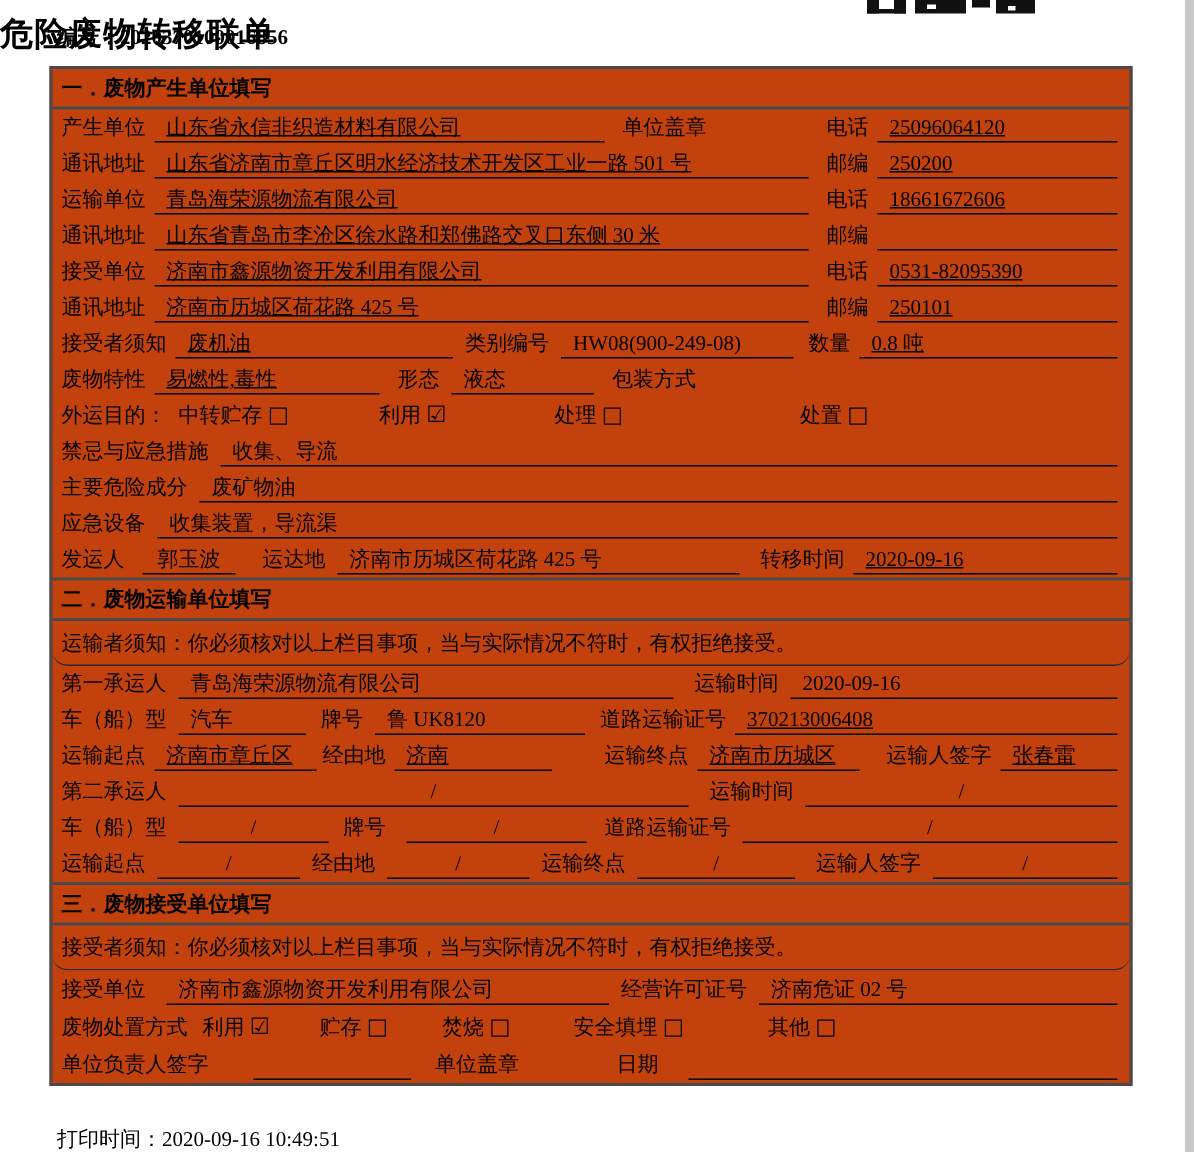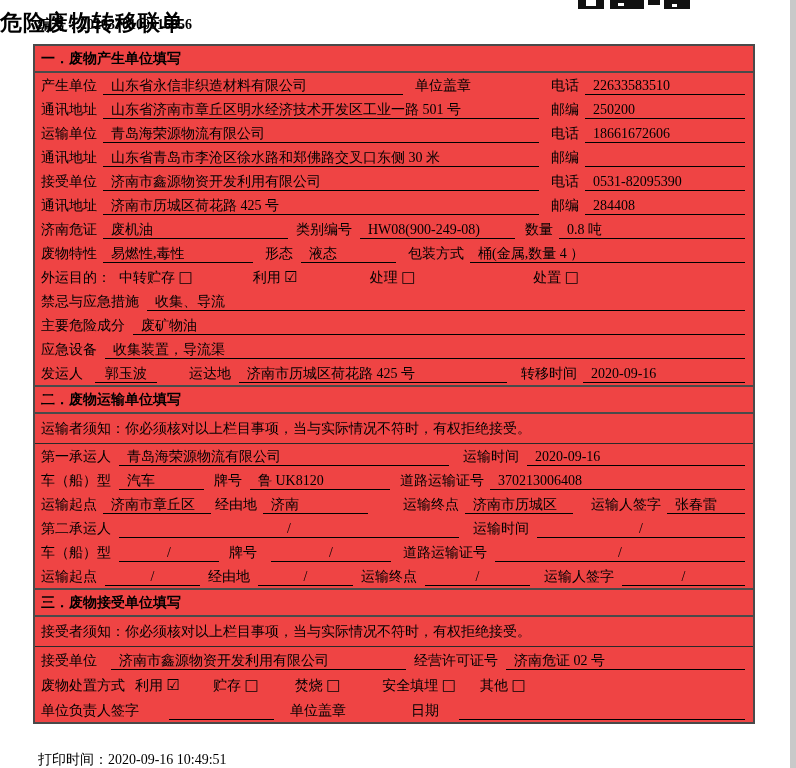--- a/index.html
+++ b/index.html
@@ -13,36 +13,36 @@
   
   .qr{position:absolute;left:578px;top:0;width:112px;height:12px;}
   .qr div{position:absolute;background:#111;}
 
   .hdr{position:absolute;left:0;top:8px;width:796px;height:34px;}
   .serial{position:absolute;left:38px;top:8px;font-size:14px;white-space:nowrap;font-weight:bold;}
   .doc-title{position:absolute;left:0;top:0;width:658px;text-align:left;
              font-size:22px;font-weight:bold;letter-spacing:1px;}
 
   .box{position:absolute;left:33px;top:44px;width:722px;border:2px solid #4a4a4a;
-       box-sizing:border-box;background:#ef4444;}
+       box-sizing:border-box;background:#c2410c;}
   .sec-h{font-weight:bold;font-size:14px;padding:4px 6px 3px 6px;
          border-bottom:2px solid #4a4a4a;}
   .sec-h.mid{border-top:2px solid #4a4a4a;}
-  .notice{padding:6px 6px 5px 6px;border-bottom:1px solid #2a2a2a;white-space:nowrap;}
+  .notice{padding:6px 6px 5px 6px;border-bottom:1px solid #2a2a2a;white-space:nowrap;border-radius:10px;}
 
   .row{display:flex;align-items:flex-end;height:24px;padding:0 8px 2px 6px;
        box-sizing:border-box;}
   .row.tall{height:25px;}
   .lbl{white-space:nowrap;flex-shrink:0;line-height:19px;}
   .u{border-bottom:1px solid #000;height:19px;line-height:19px;white-space:nowrap;
      overflow:visible;box-sizing:border-box;padding-left:8px;flex-shrink:0;}
   .u.grow{flex:1 1 auto;}
   .u.cen{text-align:center;padding-left:0;}
   .sp{flex:1 1 auto;}
-  .ml6{margin-left:6px;}.ml8{margin-left:8px;}.ml10{margin-left:10px;}
+  .ml6{margin-left:6px;text-decoration:underline;}.ml8{margin-left:8px;}.ml10{margin-left:10px;}
   .ml12{margin-left:12px;}.ml14{margin-left:14px;}
 
   .opt{white-space:nowrap;flex-shrink:0;line-height:19px;}
   .mark{font-family:"DejaVu Sans",sans-serif;font-size:15px;line-height:19px;}
 
   .foot{position:absolute;left:38px;top:751px;white-space:nowrap;font-size:14px;}
 </style>
 </head>
 <body>
 
@@ -69,21 +69,21 @@
   <div class="box">
 
     <div class="sec-h">一．废物产生单位填写</div>
 
     <div class="row">
       <span class="lbl">产生单位</span>
       <span class="u ml6" style="width:300px">山东省永信非织造材料有限公司</span>
       <span class="lbl ml12">单位盖章</span>
       <span class="sp"></span>
       <span class="lbl">电话</span>
-      <span class="u ml6" style="width:160px">22633583510</span>
+      <span class="u ml6" style="width:160px">25096064120</span>
     </div>
 
     <div class="row">
       <span class="lbl">通讯地址</span>
       <span class="u grow ml6" style="margin-right:12px">山东省济南市章丘区明水经济技术开发区工业一路 501 号</span>
       <span class="lbl">邮编</span>
       <span class="u ml6" style="width:160px">250200</span>
     </div>
 
     <div class="row">
@@ -104,39 +104,38 @@
       <span class="lbl">接受单位</span>
       <span class="u grow ml6" style="margin-right:12px">济南市鑫源物资开发利用有限公司</span>
       <span class="lbl">电话</span>
       <span class="u ml6" style="width:160px">0531-82095390</span>
     </div>
 
     <div class="row">
       <span class="lbl">通讯地址</span>
       <span class="u grow ml6" style="margin-right:12px">济南市历城区荷花路 425 号</span>
       <span class="lbl">邮编</span>
-      <span class="u ml6" style="width:160px">284408</span>
-    </div>
-
-    <div class="row">
-      <span class="lbl">济南危证</span>
+      <span class="u ml6" style="width:160px">250101</span>
+    </div>
+
+    <div class="row">
+      <span class="lbl">接受者须知</span>
       <span class="u ml6" style="width:185px">废机油</span>
       <span class="lbl ml8">类别编号</span>
       <span class="u ml8" style="width:155px">HW08(900-249-08)</span>
       <span class="lbl ml10">数量</span>
       <span class="u grow ml6">0.8 吨</span>
     </div>
 
     <div class="row">
       <span class="lbl">废物特性</span>
       <span class="u ml6" style="width:150px">易燃性,毒性</span>
       <span class="lbl ml12">形态</span>
       <span class="u ml8" style="width:95px">液态</span>
       <span class="lbl ml12">包装方式</span>
-      <span class="u grow ml6">桶(金属,数量 4 ）</span>
     </div>
 
     <div class="row">
       <span class="lbl">外运目的：</span>
       <span class="opt ml8"><span>中转贮存</span> <span class="mark">□</span></span>
       <span class="opt" style="margin-left:60px"><span>利用</span> <span class="mark">☑</span></span>
       <span class="opt" style="margin-left:72px"><span>处理</span> <span class="mark">□</span></span>
       <span class="opt" style="margin-left:118px"><span>处置</span> <span class="mark">□</span></span>
     </div>
 
@@ -151,21 +150,21 @@
     </div>
 
     <div class="row">
       <span class="lbl">应急设备</span>
       <span class="u grow ml8">收集装置，导流渠</span>
     </div>
 
     <div class="row">
       <span class="lbl">发运人</span>
       <span class="u cen ml12" style="width:62px">郭玉波</span>
-      <span class="lbl" style="margin-left:32px">运达地</span>
+      <span class="lbl" style="margin-left:18px">运达地</span>
       <span class="u ml8" style="width:268px">济南市历城区荷花路 425 号</span>
       <span class="lbl ml14">转移时间</span>
       <span class="u grow ml6">2020-09-16</span>
     </div>
 
     <div class="sec-h mid">二．废物运输单位填写</div>
     <div class="notice">运输者须知：你必须核对以上栏目事项，当与实际情况不符时，有权拒绝接受。</div>
 
     <div class="row">
       <span class="lbl">第一承运人</span>
@@ -231,21 +230,21 @@
       <span class="u grow ml8">济南危证 02 号</span>
     </div>
 
 
     <div class="row tall">
       <span class="lbl">废物处置方式</span>
       <span class="opt ml10"><span>利用</span> <span class="mark">☑</span></span>
       <span class="opt" style="margin-left:33px"><span>贮存</span> <span class="mark">□</span></span>
       <span class="opt" style="margin-left:36px"><span>焚烧</span> <span class="mark">□</span></span>
       <span class="opt" style="margin-left:42px"><span>安全填埋</span> <span class="mark">□</span></span>
-      <span class="opt" style="margin-left:24px"><span>其他</span> <span class="mark">□</span></span>
+      <span class="opt" style="margin-left:56px"><span>其他</span> <span class="mark">□</span></span>
     </div>
 
     <div class="row tall">
       <span class="lbl">单位负责人签字</span>
       <span class="u" style="width:105px;margin-left:30px"></span>
       <span class="lbl" style="margin-left:16px">单位盖章</span>
       <span class="lbl" style="margin-left:65px">日期</span>
       <span class="u grow" style="margin-left:20px"></span>
     </div>
 

